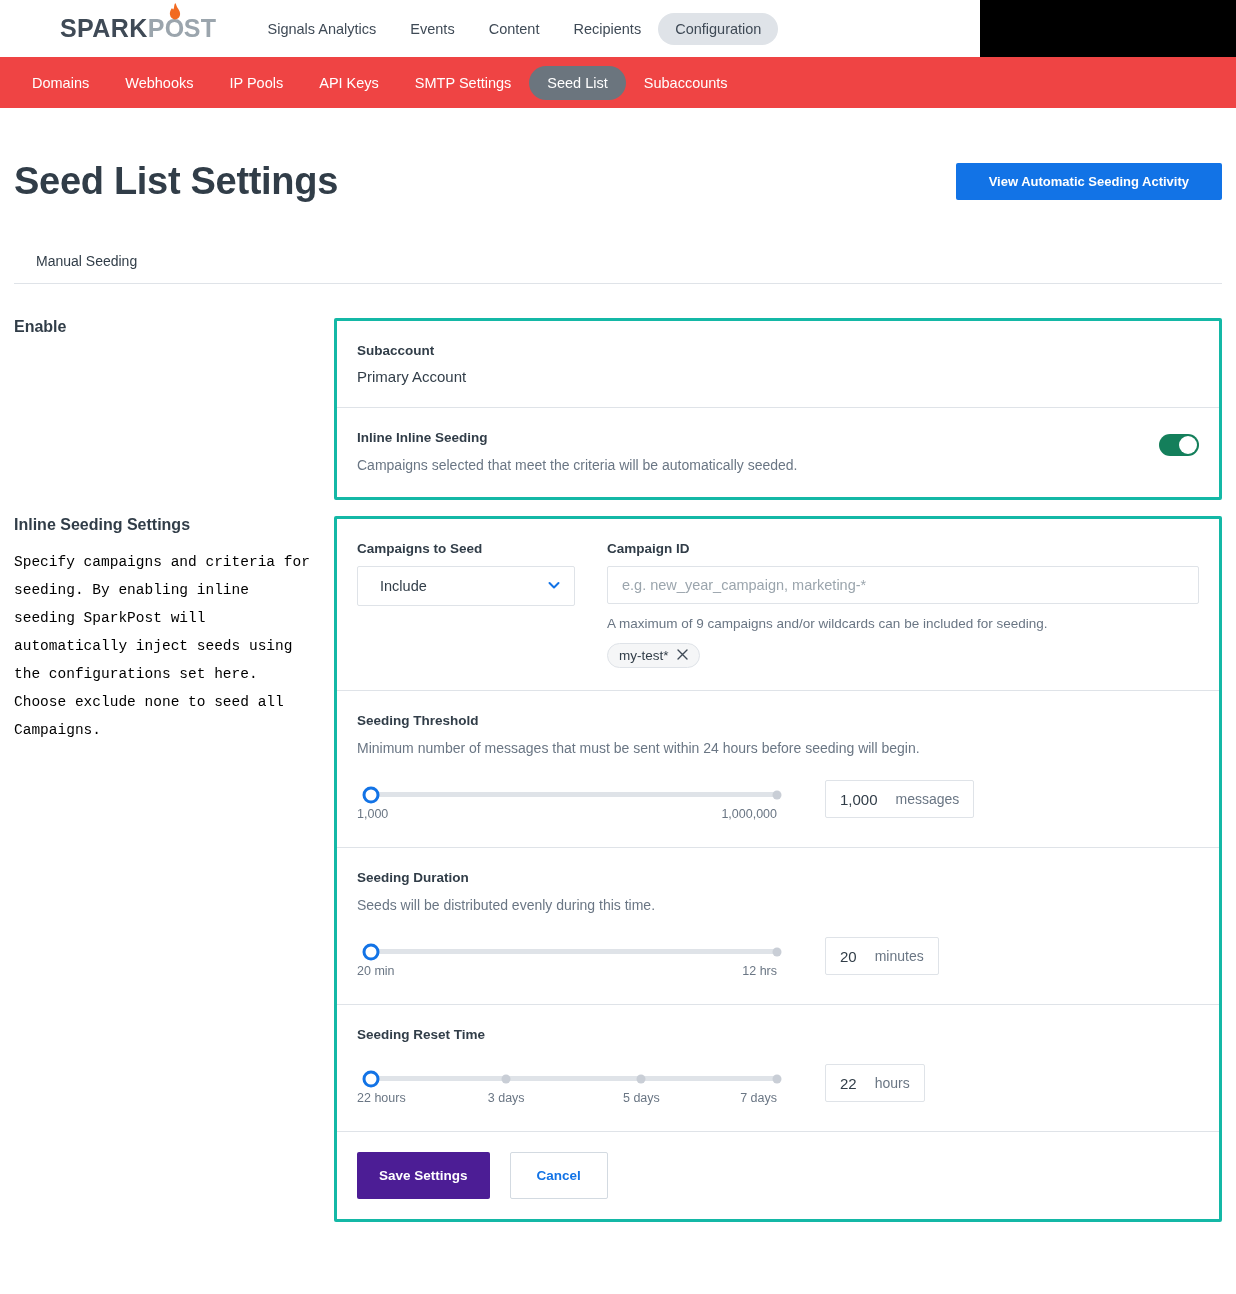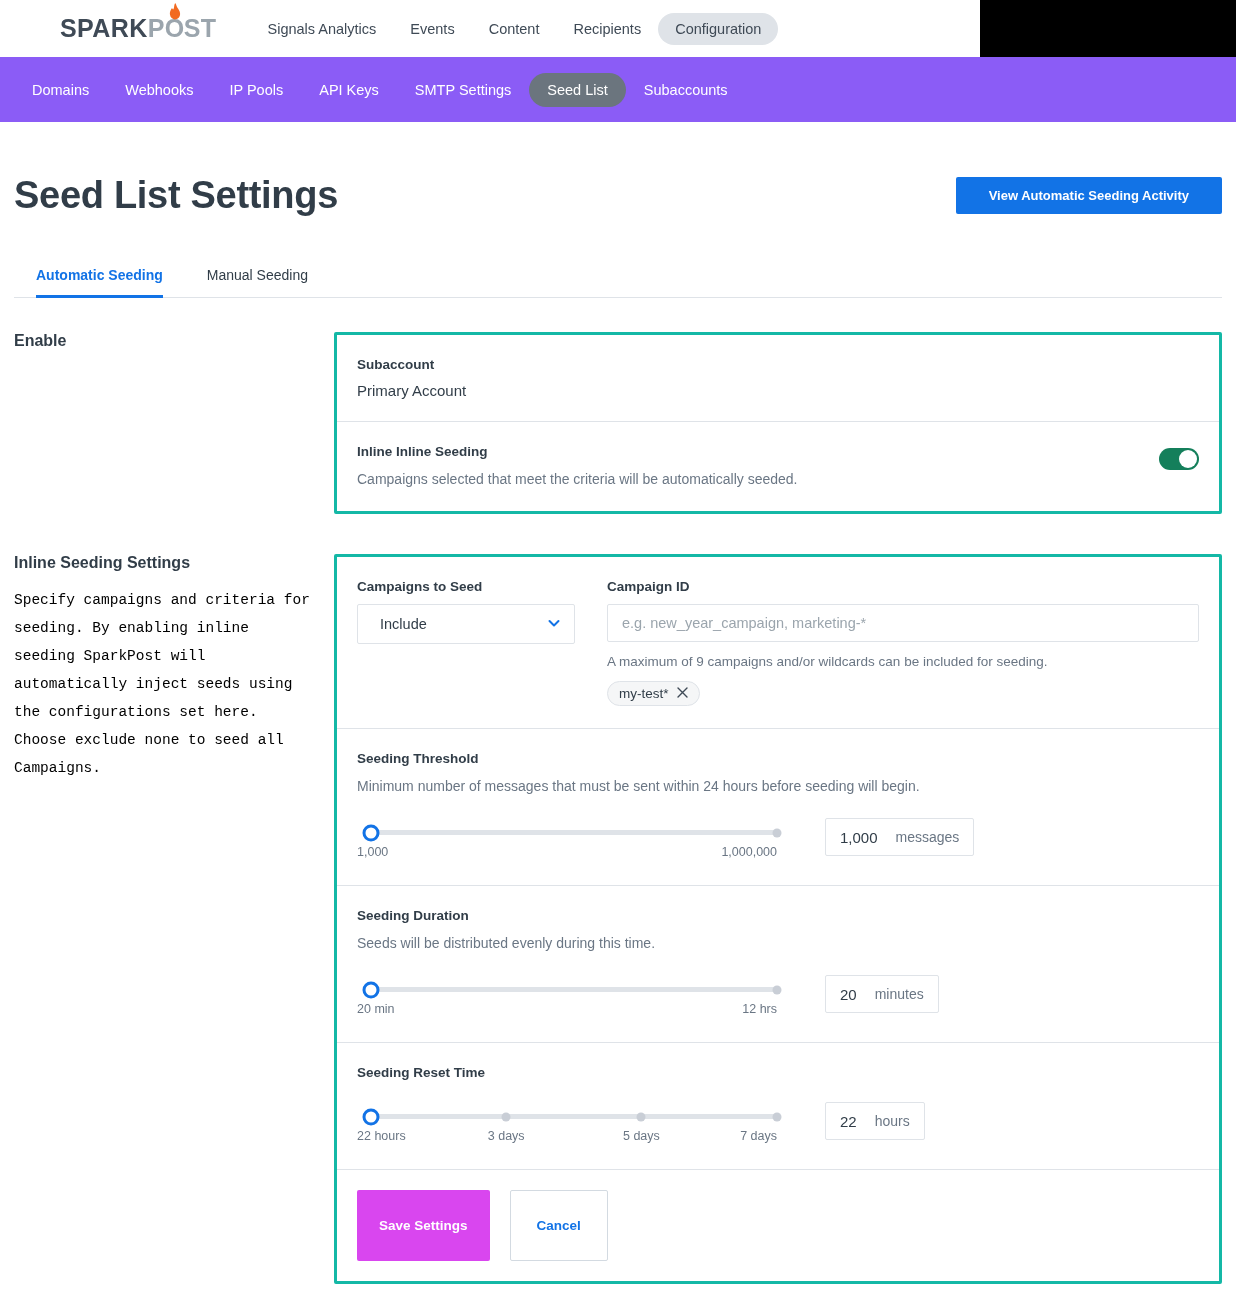--- a/index.html
+++ b/index.html
@@ -33,21 +33,21 @@
     padding: 8px 17px; border-radius: 16px; white-space:nowrap;
   }
   .mainnav a.active { background:#dfe3e8; }
 
   .blackbox {
     position:absolute; right:0; top:0; width:256px; height:57px; background:#000;
   }
 
   
   .subnav {
-    height: 65px; background:#8b5cf6; display:flex; align-items:center;
+    height: 51px; background:#ef4444; display:flex; align-items:center;
     padding-left: 14px;
   }
   .subnav a {
     font-size: 14.5px; color:#ffffff; text-decoration:none;
     padding: 9px 18px; border-radius: 17px; white-space:nowrap; font-weight:400;
   }
   .subnav a.active { background:#6b757e; }
 
   
   .content { padding: 0 14px; }
@@ -154,22 +154,22 @@
   .num-box {
     display:flex; align-items:center; border:1px solid #dfe3e8; border-radius:2px;
     height: 38px; padding: 0 14px; gap: 18px; margin-left: 38px;
   }
   .num-val { font-size: 15px; color:#313d48; }
   .num-unit { font-size: 14px; color:#6a7684; }
 
   
   .footer-row { padding: 20px; display:flex; gap:20px; }
   .btn-save {
-    background:#d946ef; color:#fff; border:none; border-radius:2px;
-    font-size: 13.5px; font-weight:700; padding: 28px 22px; cursor:pointer;
+    background:#4c1d95; color:#fff; border:none; border-radius:2px;
+    font-size: 13.5px; font-weight:700; padding: 16px 22px; cursor:pointer;
     font-family:"Liberation Sans", sans-serif;
   }
   .btn-cancel {
     background:#fff; color:#1273e6; border:1px solid #d3dae1; border-radius:2px;
     font-size: 13.5px; font-weight:700; padding: 12px 26px; cursor:pointer;
     font-family:"Liberation Sans", sans-serif;
   }
 </style>
 </head>
 <body>
@@ -205,21 +205,20 @@
   </div>
 
   <div class="content">
 
     <div class="title-row">
       <h1 class="page-title">Seed List Settings</h1>
       <button class="btn-primary">View Automatic Seeding Activity</button>
     </div>
 
     <div class="tabs">
-      <div class="tab active">Automatic Seeding</div>
       <div class="tab">Manual Seeding</div>
     </div>
 
     <div class="section">
       <div class="section-left">
         <h2>Enable</h2>
       </div>
       <div class="panel">
         <div class="panel-row">
           <div class="field-label">Subaccount</div>
@@ -230,21 +229,21 @@
             <div class="field-label">Inline Inline Seeding</div>
             <div class="field-desc">Campaigns selected that meet the criteria will be automatically seeded.</div>
           </div>
           <div class="toggle">
             <div class="knob"></div>
           </div>
         </div>
       </div>
     </div>
 
-    <div class="section" style="margin-top:40px;">
+    <div class="section" style="margin-top:16px;">
       <div class="section-left">
         <h2>Inline Seeding Settings</h2>
         <p>Specify campaigns and criteria for seeding. By enabling inline seeding SparkPost will automatically inject seeds using the configurations set here. Choose exclude none to seed all Campaigns.</p>
       </div>
 
       <div class="panel">
 
         <div class="panel-row">
           <div class="grid-2">
             <div class="col-select">

